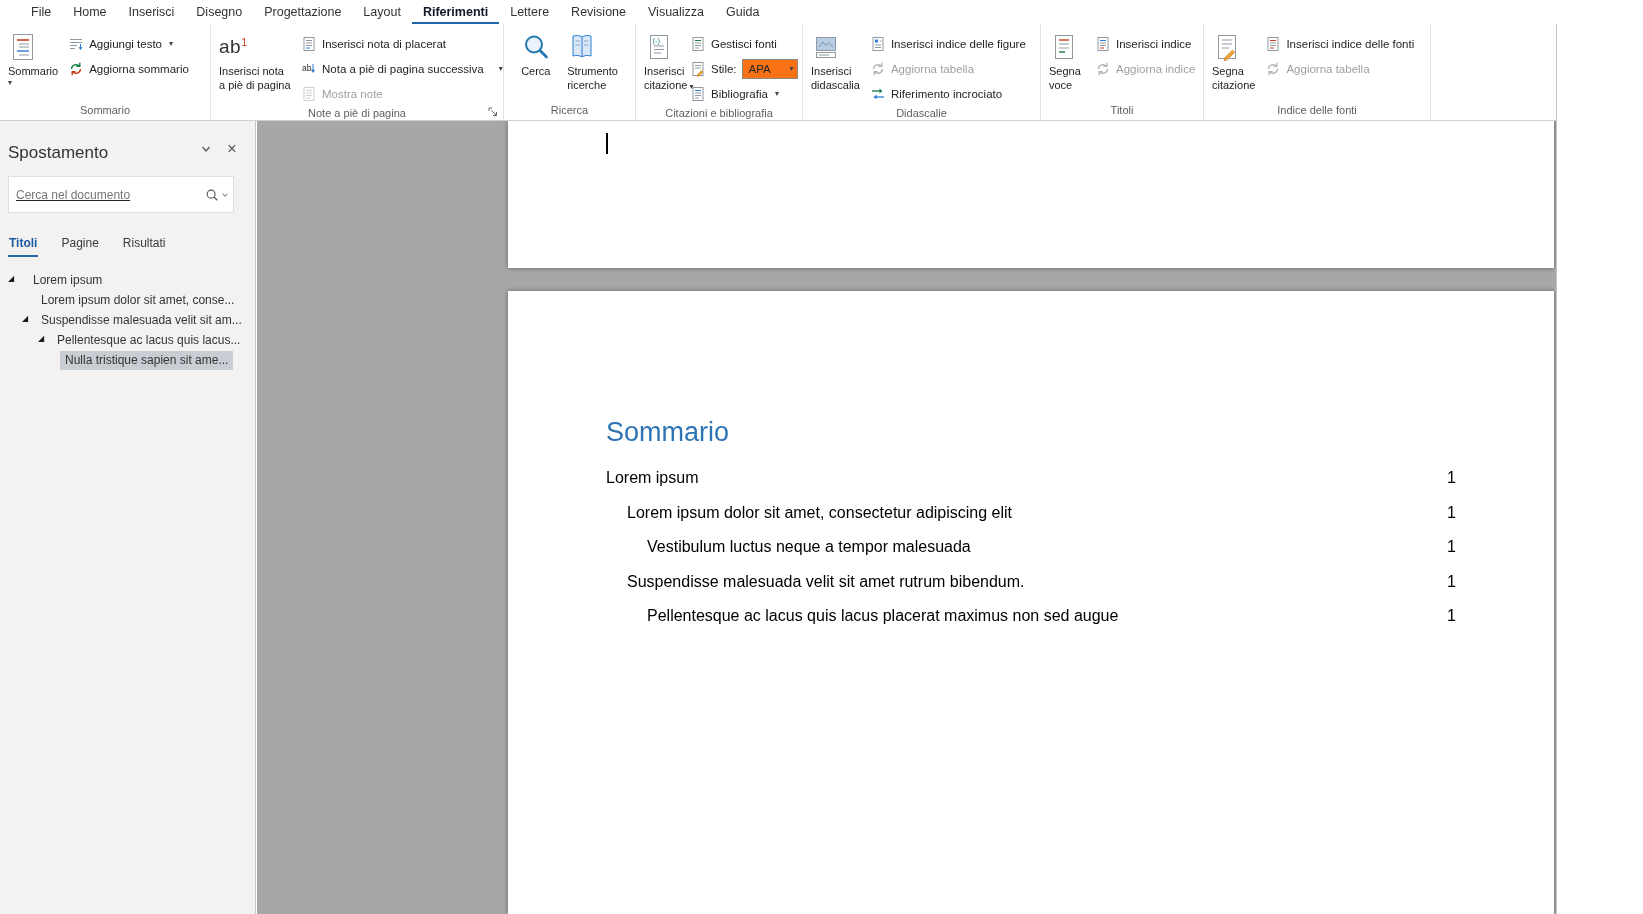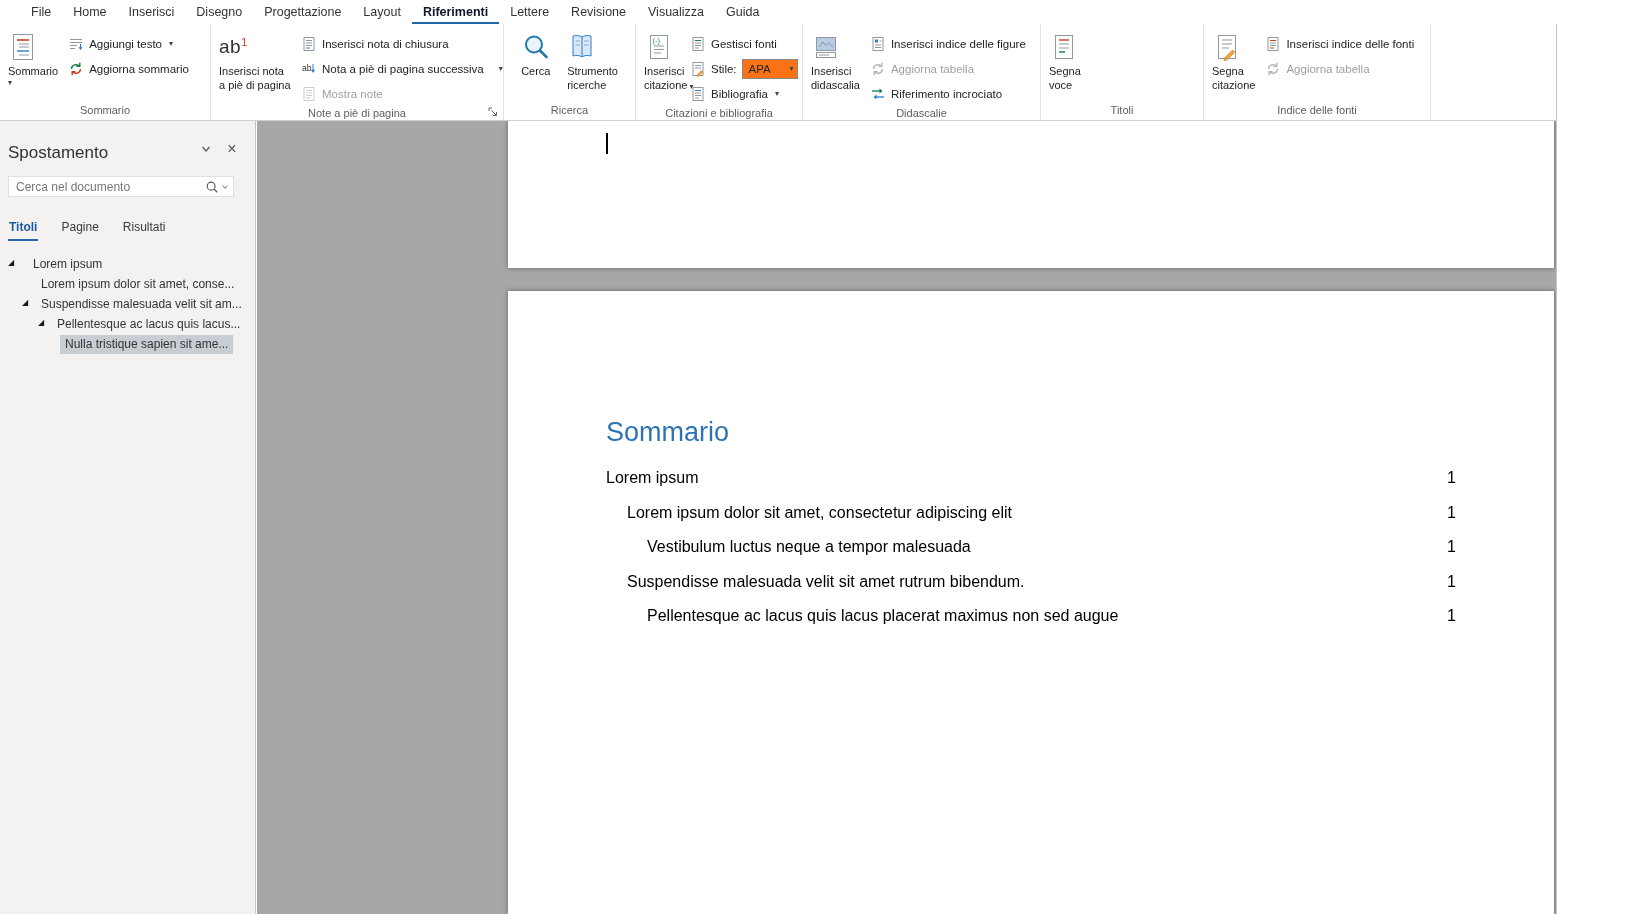--- a/index.html
+++ b/index.html
@@ -53,22 +53,22 @@
 
   
   .navpane { position:absolute; top:121px; left:0; width:256px; height:793px;
              background:#f3f2f1; border-right:1px solid #c8c6c4; }
   .nav-header { display:flex; align-items:center; padding:16px 10px 0 8px; height:40px; }
   .nav-title { flex:1; font-size:17px; color:#333;margin-top:7px; }
   .nav-hbtn { width:26px; height:22px; display:flex; align-items:center; justify-content:center;
               color:#555; cursor:default; }
   .nav-close { font-size:16px; line-height:16px; }
 
-  .nav-search { margin:15px 12px 0 8px; width:226px; height:21px; background:#fff;
-                border:1px solid #e1dfdd; display:flex; align-items:center; padding:0 4px 0 7px; gap:2px; }
+  .nav-search { margin:15px 12px 0 8px; width:226px; height:37px; background:#fff;
+                border:1px solid #e1dfdd; display:flex; align-items:center; padding:0 4px 0 7px; gap:2px;text-decoration:underline; }
   .nav-search input { border:none; outline:none; flex:1; font-size:12px; color:#444; background:transparent;
                       font-family:"Liberation Sans", sans-serif; }
   .nav-search input::placeholder { color:#767676; }
 
   .nav-tabs { display:flex; padding:21px 0 0 8px; }
   .nav-tab { font-size:12px; color:#3b3a39; padding:2px 1px 5px; margin-right:22px;
              border-bottom:2.5px solid transparent; cursor:default; }
   .nav-tab.active { color:#1d5a9e; font-weight:700; border-bottom-color:#2365ad; }
 
   .nav-tree { margin-top:13px; font-size:12px; color:#333; }
@@ -172,21 +172,21 @@
         <div class="blabel"><span>Inserisci nota</span></div>
         <div class="blabel"><span>a piè di pagina</span></div>
       </div>
       <div class="scol">
         <div class="sbtn">
           <svg class="i16" viewBox="0 0 16 16">
             <rect x="3" y="1.5" width="10" height="13" fill="#fff" stroke="#9198a1"></rect>
             <path d="M5 4.5h6M5 7h6M5 9.5h6" stroke="#9198a1" fill="none"></path>
             <path d="M5 12h4" stroke="#2b7cd3" fill="none"></path>
           </svg>
-          <span>Inserisci nota di chiusura</span>
+          <span>Inserisci nota di placerat</span>
         </div>
         <div class="sbtn">
           <svg class="i16" viewBox="0 0 16 16">
             <text x="1" y="9.5" font-size="8.5" fill="#333" font-family="Liberation Sans, sans-serif">ab</text>
             <path d="M12 3v6" stroke="#2b7cd3" fill="none"></path>
               <path d="M9.9 8.7L12 12l2.1-3.3z" fill="#2b7cd3"></path>
           </svg>
           <span>Nota a piè di pagina successiva</span>
             <span class="chev" style="margin-left:10px">▾</span>
         </div>
@@ -334,20 +334,40 @@
         <div class="bicon">
           <svg class="i30" viewBox="0 0 30 30">
             <rect x="6.5" y="3.5" width="17" height="23" fill="#fff" stroke="#9198a1"></rect>
             <path d="M10 8h10" stroke="#c43e1c" stroke-width="1.4"></path>
             <path d="M10 12h10M10 16h10" stroke="#9198a1" fill="none"></path>
             <path d="M10 20h6" stroke="#107c41" stroke-width="1.4"></path>
           </svg>
         </div>
         <div class="blabel"><span>Segna</span></div>
         <div class="blabel"><span>voce</span></div>
+      </div>
+      <div class="scol">
+        <div class="sbtn">
+          <svg class="i16" viewBox="0 0 16 16">
+            <rect x="3" y="1.5" width="10" height="13" fill="#fff" stroke="#9198a1"></rect>
+            <path d="M5 4.5h6" stroke="#2b7cd3" fill="none"></path>
+            <path d="M5 7h6M5 9.5h6" stroke="#9198a1" fill="none"></path>
+            <path d="M5 12h4" stroke="#c43e1c" fill="none"></path>
+          </svg>
+          <span>Inserisci indice</span>
+        </div>
+        <div class="sbtn disabled">
+          <svg class="i16" viewBox="0 0 16 16">
+            <path d="M3.5 8a4.5 4.5 0 0 1 8-2.6" fill="none" stroke="#107c41" stroke-width="1.4"></path>
+            <path d="M11.8 1.8v3.4H8.4" fill="none" stroke="#107c41" stroke-width="1.4"></path>
+            <path d="M12.5 8a4.5 4.5 0 0 1-8 2.6" fill="none" stroke="#c43e1c" stroke-width="1.4"></path>
+            <path d="M4.2 14.2v-3.4h3.4" fill="none" stroke="#c43e1c" stroke-width="1.4"></path>
+          </svg>
+          <span>Aggiorna indice</span>
+        </div>
       </div>
     </div>
     <div class="rgroup-label">Titoli</div>
   </div>
 
   <div class="rgroup" style="width:227px">
     <div class="rgroup-content">
       <div class="bbtn">
         <div class="bicon">
           <svg class="i30" viewBox="0 0 30 30">

